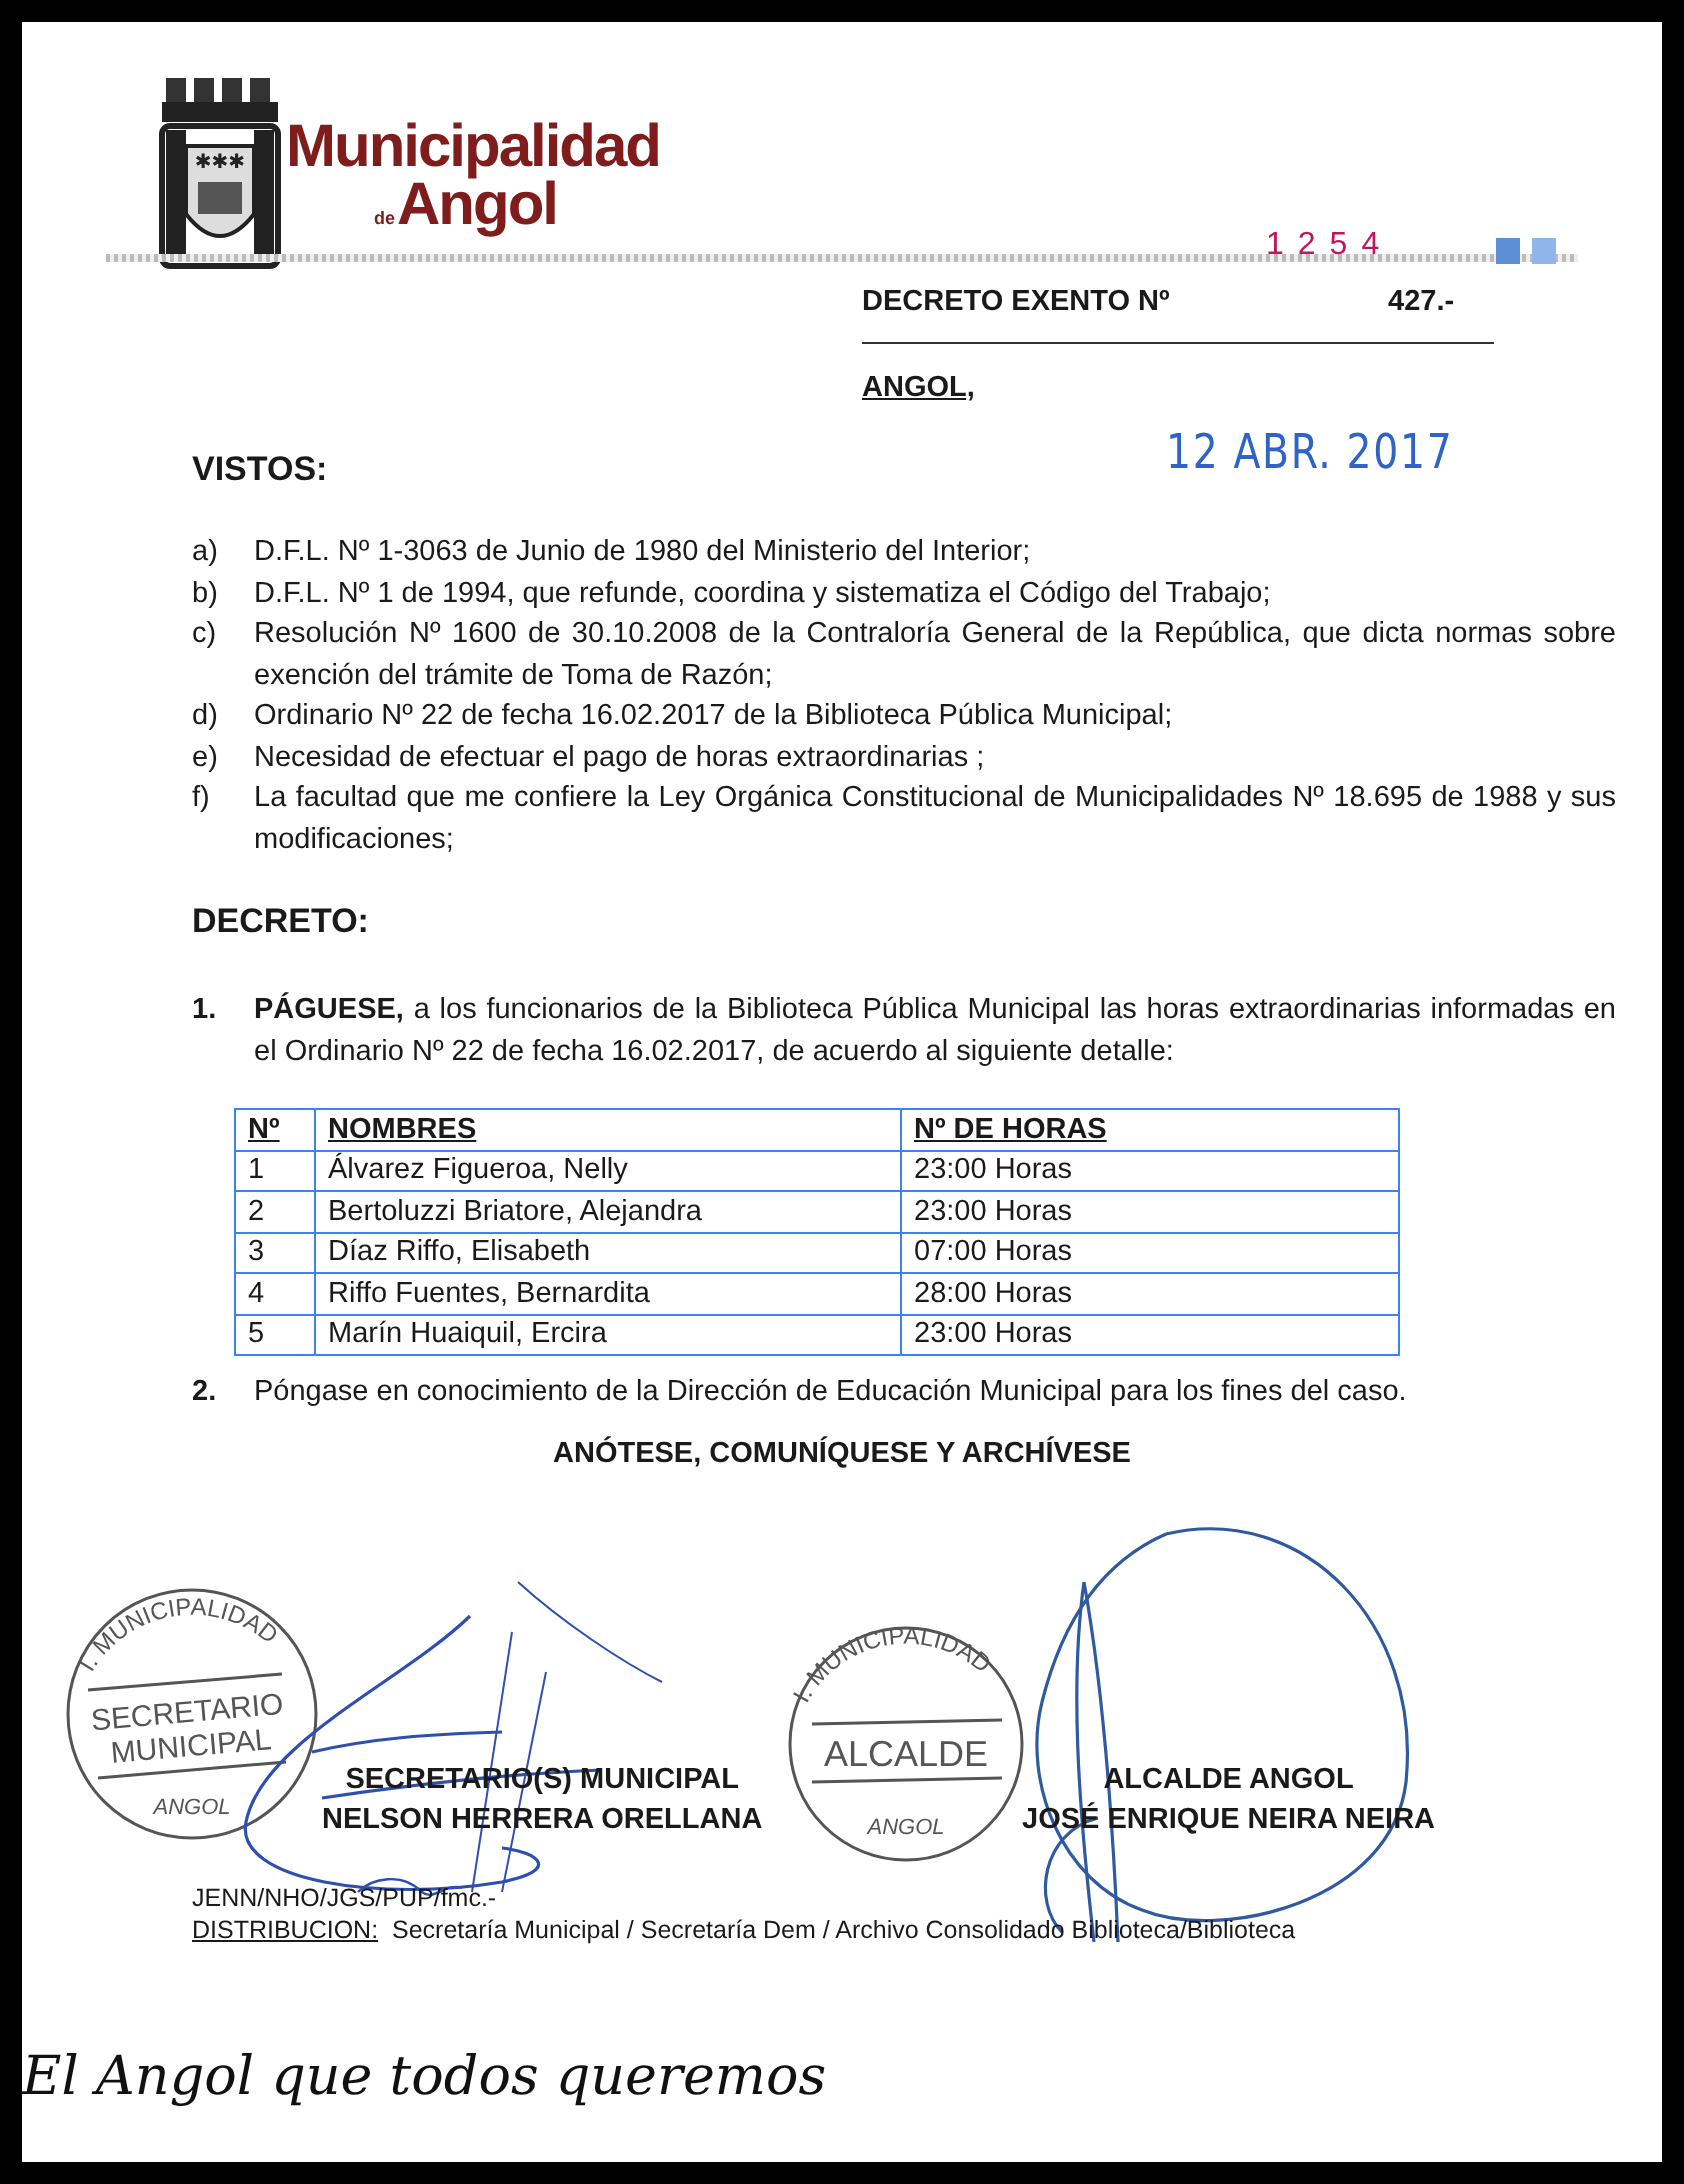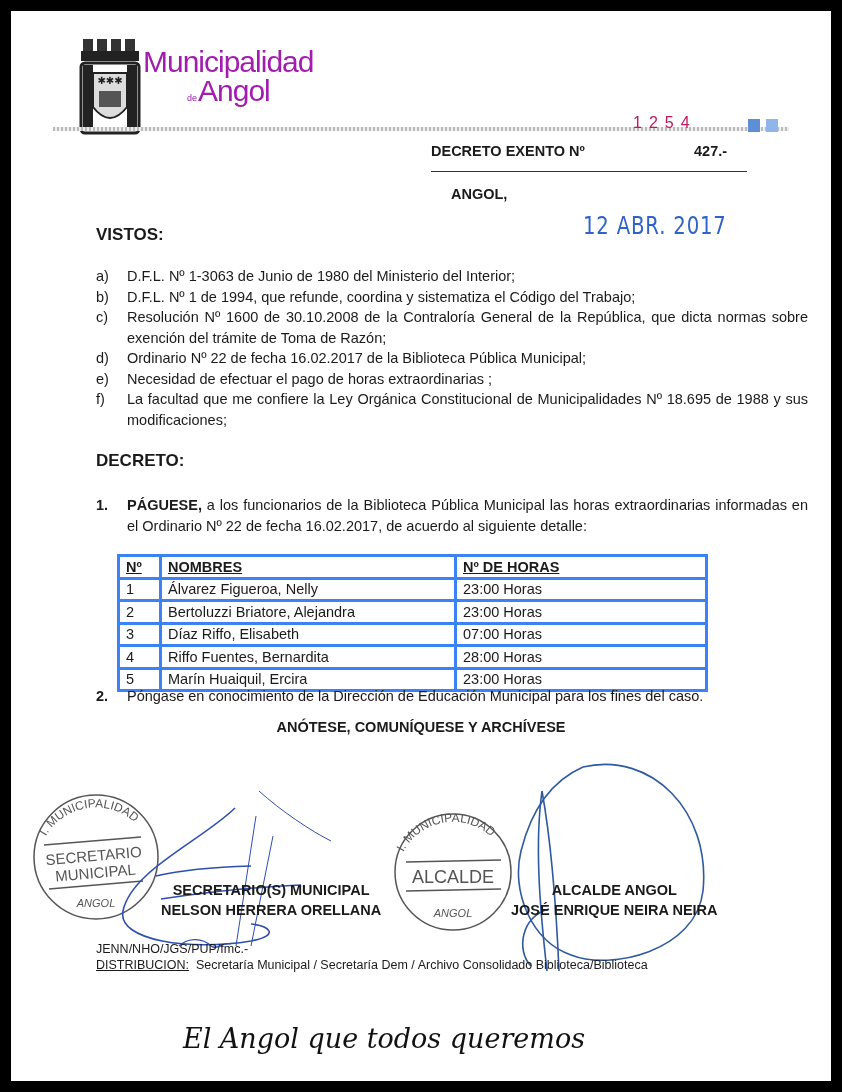--- a/index.html
+++ b/index.html
@@ -8,64 +8,64 @@
     position: relative; overflow: hidden;
     font-family: "Liberation Sans", sans-serif;
   }
   .page {
     position: absolute; left: 11px; top: 11px; width: 820px; height: 1070px;
     background: #fff; color: #1a1a1a;
   }
   .abs { position: absolute; }
   
   .crest { left: 68px; top: 26px; width: 62px; height: 102px; }
-  .brand { left: 132px; top: 36px; font-weight: normal; color: #a21caf; letter-spacing: -1px; }
+  .brand { left: 132px; top: 48px; font-weight: bold; color: #7f1d1d; letter-spacing: -1px; }
   .brand .l1 { font-size: 30px; line-height: 30px; }
   .brand .l2 { font-size: 30px; line-height: 28px; margin-left: 44px; }
   .brand .de { font-size: 9px; letter-spacing: 0; margin-right: 1px; }
   .hatch {
     left: 42px; top: 116px; width: 736px; height: 4px;
     background: repeating-linear-gradient(90deg, #bbb 0 2px, #eee 2px 4px);
   }
   .stamp-num { left: 622px; top: 103px; color: #be185d; font-size: 16px; letter-spacing: 7px; }
   .stamp-squares { left: 731px; top: 108px; }
   .sq { display: inline-block; width: 12px; height: 13px; background: #5c8fd6; margin-left: 6px; vertical-align: top; }
   .sq.light { background: #8fb5ea; }
   .title { font-weight: bold; font-size: 14.5px; }
   .decreto-label { left: 420px; top: 132px; }
   .decreto-num { left: 683px; top: 132px; }
   .rule { left: 420px; top: 160px; width: 316px; border-top: 1.5px solid #333; }
-  .angol { left: 440px; top: 175px; }
+  .angol { left: 420px; top: 175px; text-decoration: underline; }
   .date-stamp { left: 572px; top: 201px; color: #2f63c7; font-size: 24px; letter-spacing: 1px; transform: scaleX(0.82); transform-origin: left; font-family: "DejaVu Sans", sans-serif; }
   .section { font-weight: bold; font-size: 17px; }
   .vistos { left: 85px; top: 214px; }
   .decreto-h { left: 85px; top: 440px; }
   .list { left: 85px; top: 255px; width: 712px; font-size: 14.5px; line-height: 20.5px; }
   .item { display: flex; }
   .item .k { width: 31px; flex: 0 0 31px; }
   .item .t { flex: 1; text-align: justify; }
   .num-item { left: 85px; top: 484px; width: 712px; font-size: 14.5px; line-height: 20.5px; display: flex; }
   .num-item .k { width: 31px; flex: 0 0 31px; font-weight: bold; }
   .num-item .t { flex: 1; text-align: justify; }
   .num-item b { font-weight: bold; }
   table.det { position: absolute; left: 106px; top: 543px; border-collapse: collapse; font-size: 14.5px; }
-  table.det td, table.det th { border: 3px solid #3b82f6; padding: 0 6px; height: 19.5px; text-align: left; white-space: nowrap; }
+  table.det td, table.det th { border: 1px solid #3b82f6; padding: 0 6px; height: 19.5px; text-align: left; white-space: nowrap; }
   table.det th { font-weight: bold; text-decoration: underline; }
   .c1 { width: 27px; } .c2 { width: 280px; } .c3 { width: 236px; }
   .item2 { left: 85px; top: 677px; font-size: 14.5px; display: flex; }
   .item2 .k { width: 31px; font-weight: bold; }
   .anotese { left: 0; width: 820px; top: 708px; text-align: center; font-weight: bold; font-size: 14.5px; }
   .sig { font-weight: bold; font-size: 14.5px; line-height: 20px; text-align: center; }
   .sig-sec { left: 150px; top: 869px; }
   .sig-alc { left: 500px; top: 869px; }
   .seal { color: #555; }
   .initials { left: 85px; top: 931px; font-size: 12.5px; }
   .dist { left: 85px; top: 947px; font-size: 12.5px; }
   .dist u { text-decoration: underline; }
-  .motto { left: 0; width: 746px; top: 1012px; text-align: center; font-family: "DejaVu Serif", serif; font-style: italic; font-size: 27px; color: #111; }
+  .motto { left: 0; width: 746px; top: 1012px; font-family: "DejaVu Serif", serif; font-style: italic; font-size: 27px; color: #111; }
   svg.overlay { position: absolute; left: 0; top: 0; pointer-events: none; }
 </style>
 </head>
 <body>
 
 <div class="page">
 
   <svg class="abs crest" viewBox="0 0 62 102">
     <rect x="4" y="2" width="10" height="14" fill="#333"></rect>
       <rect x="18" y="2" width="10" height="14" fill="#333"></rect>

